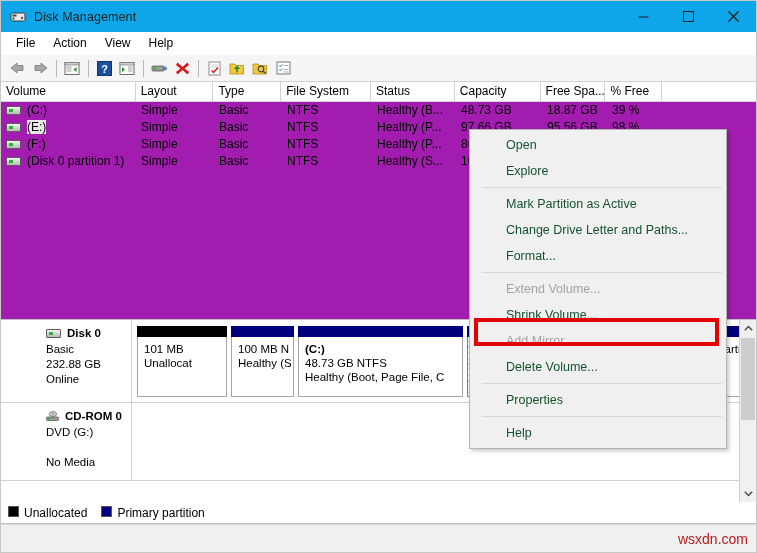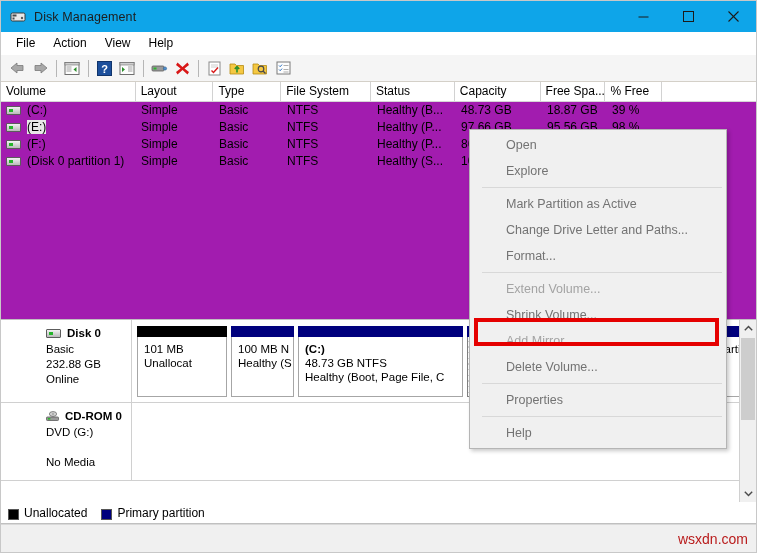--- a/index.html
+++ b/index.html
@@ -315,21 +315,21 @@
     width: 11px; height: 11px;
     display: inline-block;
     margin-right: 5px;
     border: 1px solid #555;
     box-sizing: border-box;
   }
   .legend .sw.black { background: #000000; }
   .legend .sw.blue  { background: #00007d; }
   .legend .lg-item {
     display: flex;
-    align-items: flex-end;
+    align-items: flex-start;
     margin-right: 14px;
   }
 
   
   .statusbar {
     height: 27px;
     flex: 0 0 auto;
     background: #f0f0f0;
     border-top: 1px solid #d9d9d9;
     position: relative;
@@ -354,21 +354,21 @@
     box-shadow: 2px 2px 4px rgba(0,0,0,0.22);
     padding: 2px 0;
     z-index: 40;
     box-sizing: border-box;
   }
   .ctx-item {
     height: 26px;
     line-height: 26px;
     padding-left: 36px;
     font-size: 12.5px;
-    color: #737373;
+    color: #14532d;
     white-space: nowrap;
   }
   .ctx-item.disabled { color: #a3a3a3; }
   .ctx-sep {
     height: 1px;
     background: #d8d8d8;
     margin: 3px 4px 3px 12px;
   }
 
   

